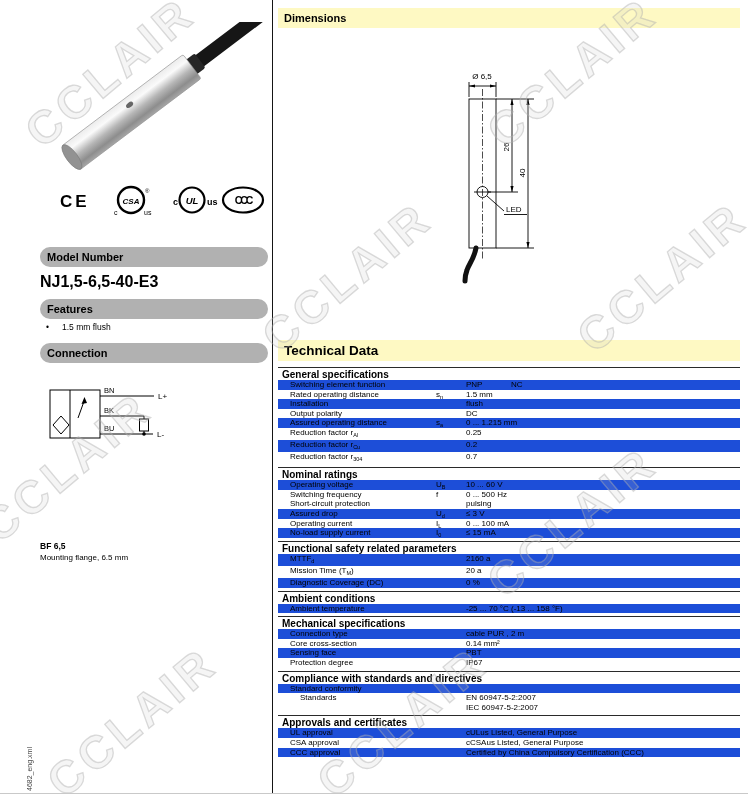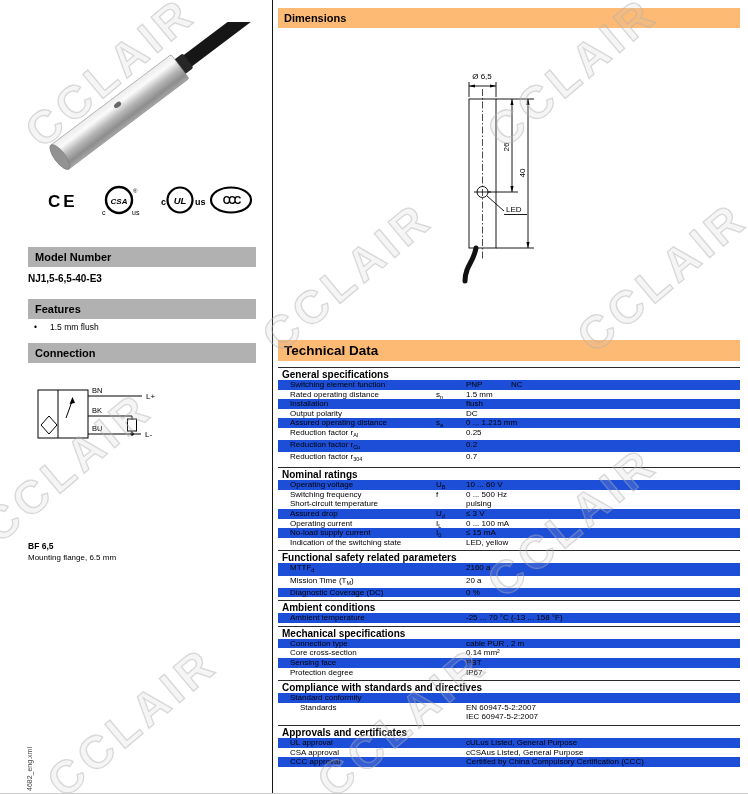--- a/index.html
+++ b/index.html
@@ -13,39 +13,39 @@
 
   
   .wm {
     position:absolute; font-weight:bold; font-size:46px; letter-spacing:5px;
     color:rgba(190,190,190,0.16);
     -webkit-text-stroke:1.3px rgba(175,175,175,0.45);
     transform:rotate(-40deg); pointer-events:none; z-index:6; white-space:nowrap;
   }
 
   
-  .left-col { position:absolute; left:28px; top:0; width:228px; height:656px; }
+  .left-col { position:absolute; left:40px; top:0; width:228px; height:656px; }
   .lbar {
     position:absolute; left:0; width:228px; height:20px; background:#b1b1b1;
-    font-weight:bold; font-size:11px; line-height:20px; padding-left:7px;
-  }
-  .model-value { position:absolute; left:0; top:273px; font-weight:bold; font-size:10px; }
+    font-weight:bold; font-size:11px; line-height:20px; padding-left:7px;border-radius:10px;
+  }
+  .model-value { position:absolute; left:0; top:273px; font-weight:bold; font-size:16px; }
   .feature-item { position:absolute; left:2px; top:322px; font-weight:normal; font-size:8.5px; }
   .feature-item::before { content:"•"; display:inline-block; width:16px; padding-left:4px; }
   .acc-code { position:absolute; left:0; top:541px; font-weight:bold; font-size:8.5px; }
   .acc-desc { position:absolute; left:0; top:553px; font-size:8px; }
   .doc-ref {
     position:absolute; left:26px; top:791px; font-size:7px; color:#444;
     transform:rotate(-90deg); transform-origin:0 0; white-space:nowrap;
   }
 
   
   .right-col { position:absolute; left:278px; top:0; width:462px; height:794px; }
   .rbar {
-    position:absolute; left:0; width:462px; height:20px; background:#fdba74;
+    position:absolute; left:0; width:462px; height:20px; background:#fef9c3;
     font-weight:bold; font-size:11px; line-height:20px; padding-left:6px;
   }
   .rbar.tech { top:340px; height:21px; font-size:13.5px; line-height:21px; }
   .dim-svg { position:absolute; left:152px; top:55px; }
 
   
   .tech-table { position:absolute; left:0; top:364px; width:462px; font-size:8px; }
   .sec-heading {
     font-weight:bold; font-size:10px; line-height:9px;
     border-top:1px solid #2a2a2a; margin-top:3px; padding:2px 0 1px 4px;
@@ -226,34 +226,31 @@
         <div class="trow"><span class="lab">Reduction factor r<sub>304</sub></span><span class="val">
             <div>0.7</div>
           </span></div>
         <div class="sec-heading">Nominal ratings</div>
         <div class="trow shade"><span class="lab">Operating voltage</span><span class="sym">U<sub>B</sub></span><span class="val">
             <div>10 ... 60 V</div>
           </span></div>
         <div class="trow"><span class="lab">Switching frequency</span><span class="sym">f</span><span class="val">
             <div>0 ... 500 Hz</div>
           </span></div>
-        <div class="trow"><span class="lab">Short-circuit temperature</span><span class="val">
+        <div class="trow"><span class="lab">Short-circuit protection</span><span class="val">
             <div>pulsing</div>
           </span></div>
         <div class="trow shade"><span class="lab">Assured drop</span><span class="sym">U<sub>d</sub></span><span class="val">
             <div>≤ 3 V</div>
           </span></div>
         <div class="trow"><span class="lab">Operating current</span><span class="sym">I<sub>L</sub></span><span class="val">
             <div>0 ... 100 mA</div>
           </span></div>
         <div class="trow shade"><span class="lab">No-load supply current</span><span class="sym">I<sub>0</sub></span><span class="val">
             <div>≤ 15 mA</div>
-          </span></div>
-        <div class="trow"><span class="lab">Indication of the switching state</span><span class="val">
-            <div>LED, yellow</div>
           </span></div>
         <div class="sec-heading">Functional safety related parameters</div>
         <div class="trow shade"><span class="lab">MTTF<sub>d</sub></span><span class="val">
             <div>2160 a</div>
           </span></div>
         <div class="trow"><span class="lab">Mission Time (T<sub>M</sub>)</span><span class="val">
             <div>20 a</div>
           </span></div>
         <div class="trow shade"><span class="lab">Diagnostic Coverage (DC)</span><span class="val">
             <div>0 %</div>

